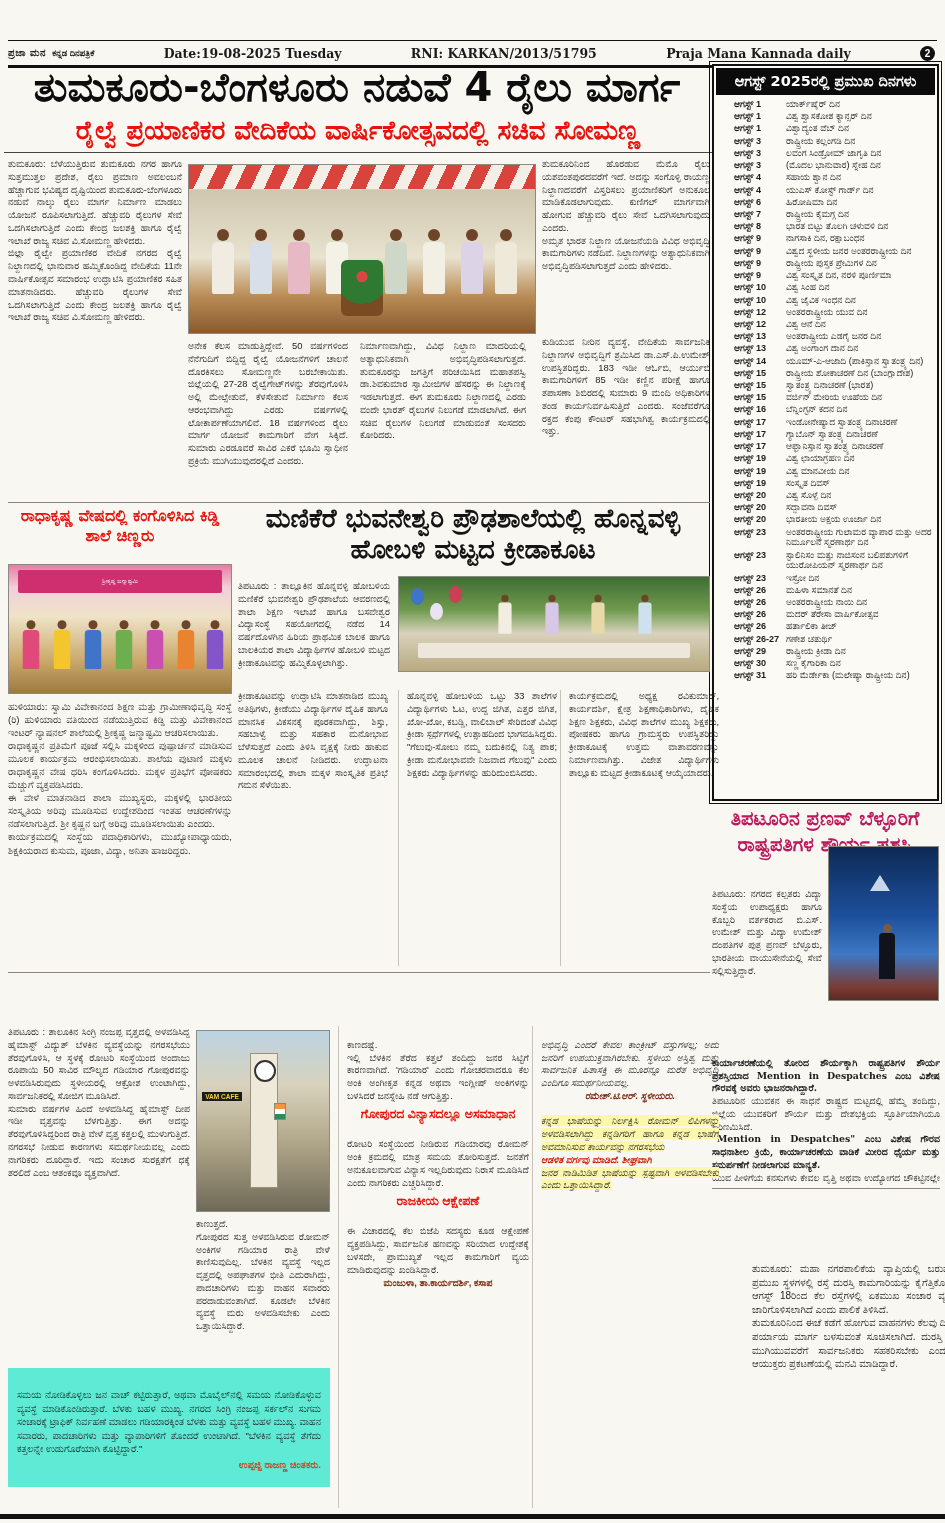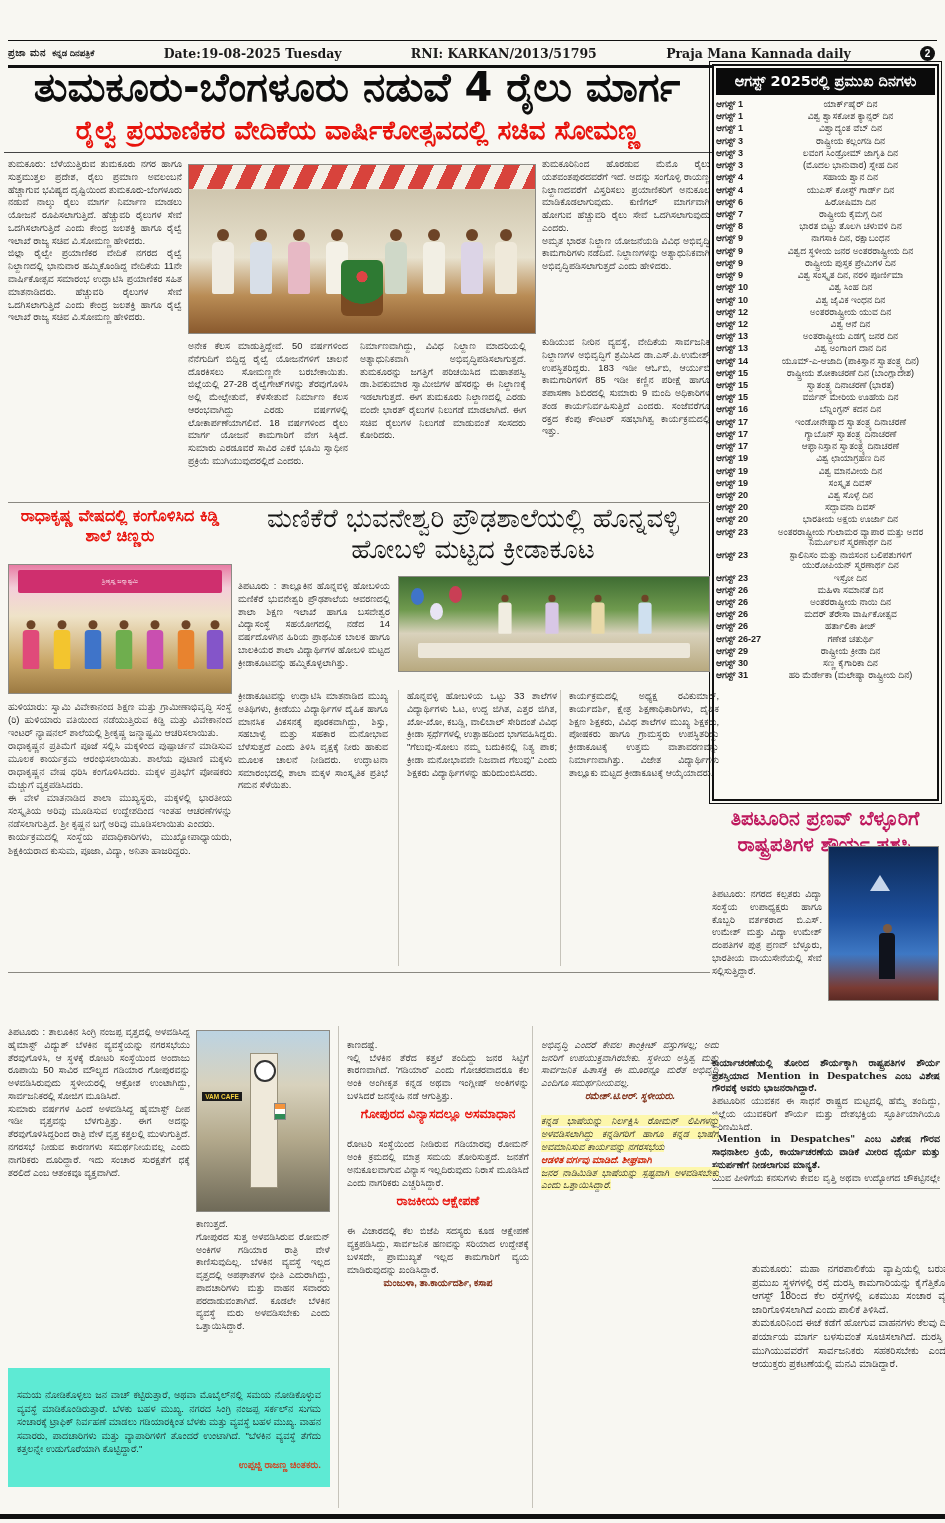--- a/index.html
+++ b/index.html
@@ -41,24 +41,24 @@
   
   .days-box{
     position:absolute; left:712px; top:64px; width:227px; height:737px;
     border:2px solid #111; outline:1px solid #111; outline-offset:2px;
     background:#fbfaf5; box-sizing:border-box;
   }
   .days-title{
     background:#0b0b0b; color:#fff; font-family:"DejaVu Sans", sans-serif;
     font-weight:bold; font-size:14.5px; text-align:center; padding:5px 2px; margin:2px;
   }
-  .days-list{padding:2px 4px 0 2px;}
+  .days-list{padding:2px 4px 0 20px;}
   .day-row{display:flex; font-size:9.1px; line-height:1.18; margin-bottom:1.5px;}
   .day-label{width:52px; flex-shrink:0; font-weight:bold;}
-  .day-event{flex:1; text-align:center;}
+  .day-event{flex:1; }
   
   .photo{position:absolute; overflow:hidden; border:1px solid #8c8a84; box-sizing:border-box;}
   .photo-main{background:linear-gradient(180deg,#d8433c 0,#e7e2d2 14%,#cfc6ae 15%,#e8e2cf 55%,#b98c55 78%,#8a5a2e 100%);}
   .canopy{position:absolute; top:0; left:0; right:0; height:14%;
     background:repeating-linear-gradient(115deg,#d8433c 0 14px,#f3efe6 14px 26px);}
   .person{position:absolute; bottom:18%; width:26px; height:74px;}
   .person .head{width:12px;height:12px;border-radius:50%;background:#6d4427;margin:0 auto;}
   .person .body{width:22px;height:52px;border-radius:5px 5px 2px 2px;margin:1px auto 0;}
   .flowerpot{position:absolute; left:44%; bottom:10%; width:42px; height:56px;
     background:radial-gradient(circle at 50% 30%, #d44 12%, #2e7a33 13% 60%, #7a4a22 61%);border-radius:6px;}
@@ -79,21 +79,21 @@
   .cafe-sign{position:absolute; left:4%; top:34%; background:#1b1b1b; color:#f4d03f; font-size:6.5px; font-weight:bold; padding:1px 3px;}
   .flag{position:absolute; left:58%; top:40%; width:10px; height:15px;
     background:linear-gradient(180deg,#f4943c 0 33%,#fff 33% 66%,#2e8b57 66% 100%); border:0.5px solid #888;}
   
   .mini-headline{
     position:absolute; left:8px; top:506px; width:224px; text-align:center;
     font-family:"DejaVu Sans", sans-serif; font-weight:bold; font-size:16px; line-height:1.25; color:#e8130c;
   }
   .sports-headline{
     position:absolute; left:236px; top:503px; width:474px; text-align:center;
-    font-family:"DejaVu Sans", sans-serif; font-weight:normal; font-size:26px; line-height:1.2; color:#141414;
+    font-family:"DejaVu Sans", sans-serif; font-weight:bold; font-size:26px; line-height:1.2; color:#141414;
   }
   .award-headline{
     position:absolute; left:710px; top:806px; width:230px; text-align:center;
     font-family:"DejaVu Sans", sans-serif; font-weight:bold; font-size:19.5px; line-height:1.35; color:#be185d;
   }
   .clock-headline{
     position:absolute; left:6px; top:986px; width:706px; text-align:center;
     font-family:"DejaVu Sans", sans-serif; font-weight:bold; font-size:23px; color:#e8130c;
     border-top:1px solid #777; padding-top:6px;
   }

